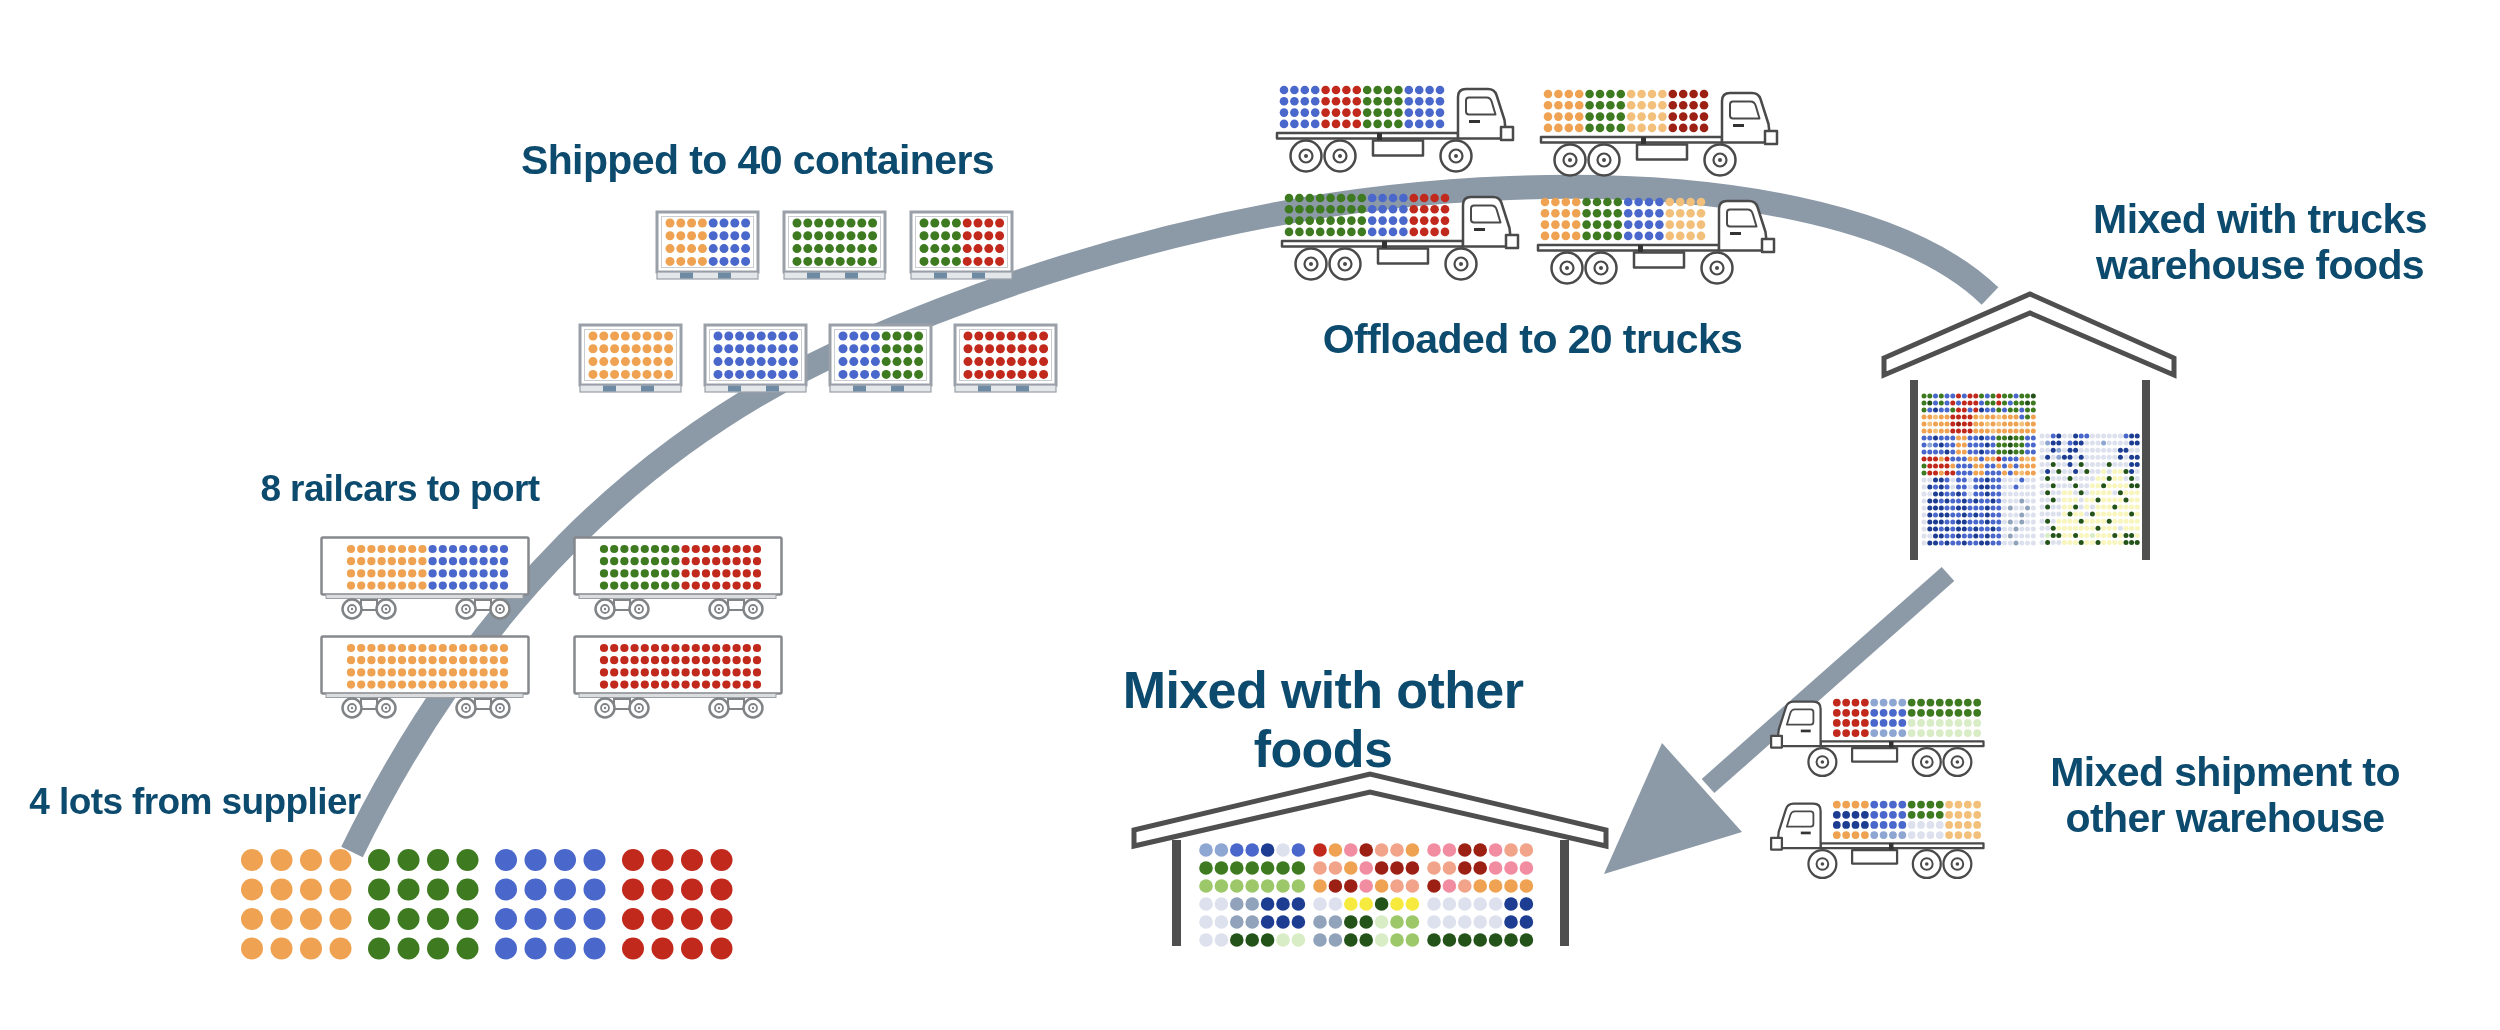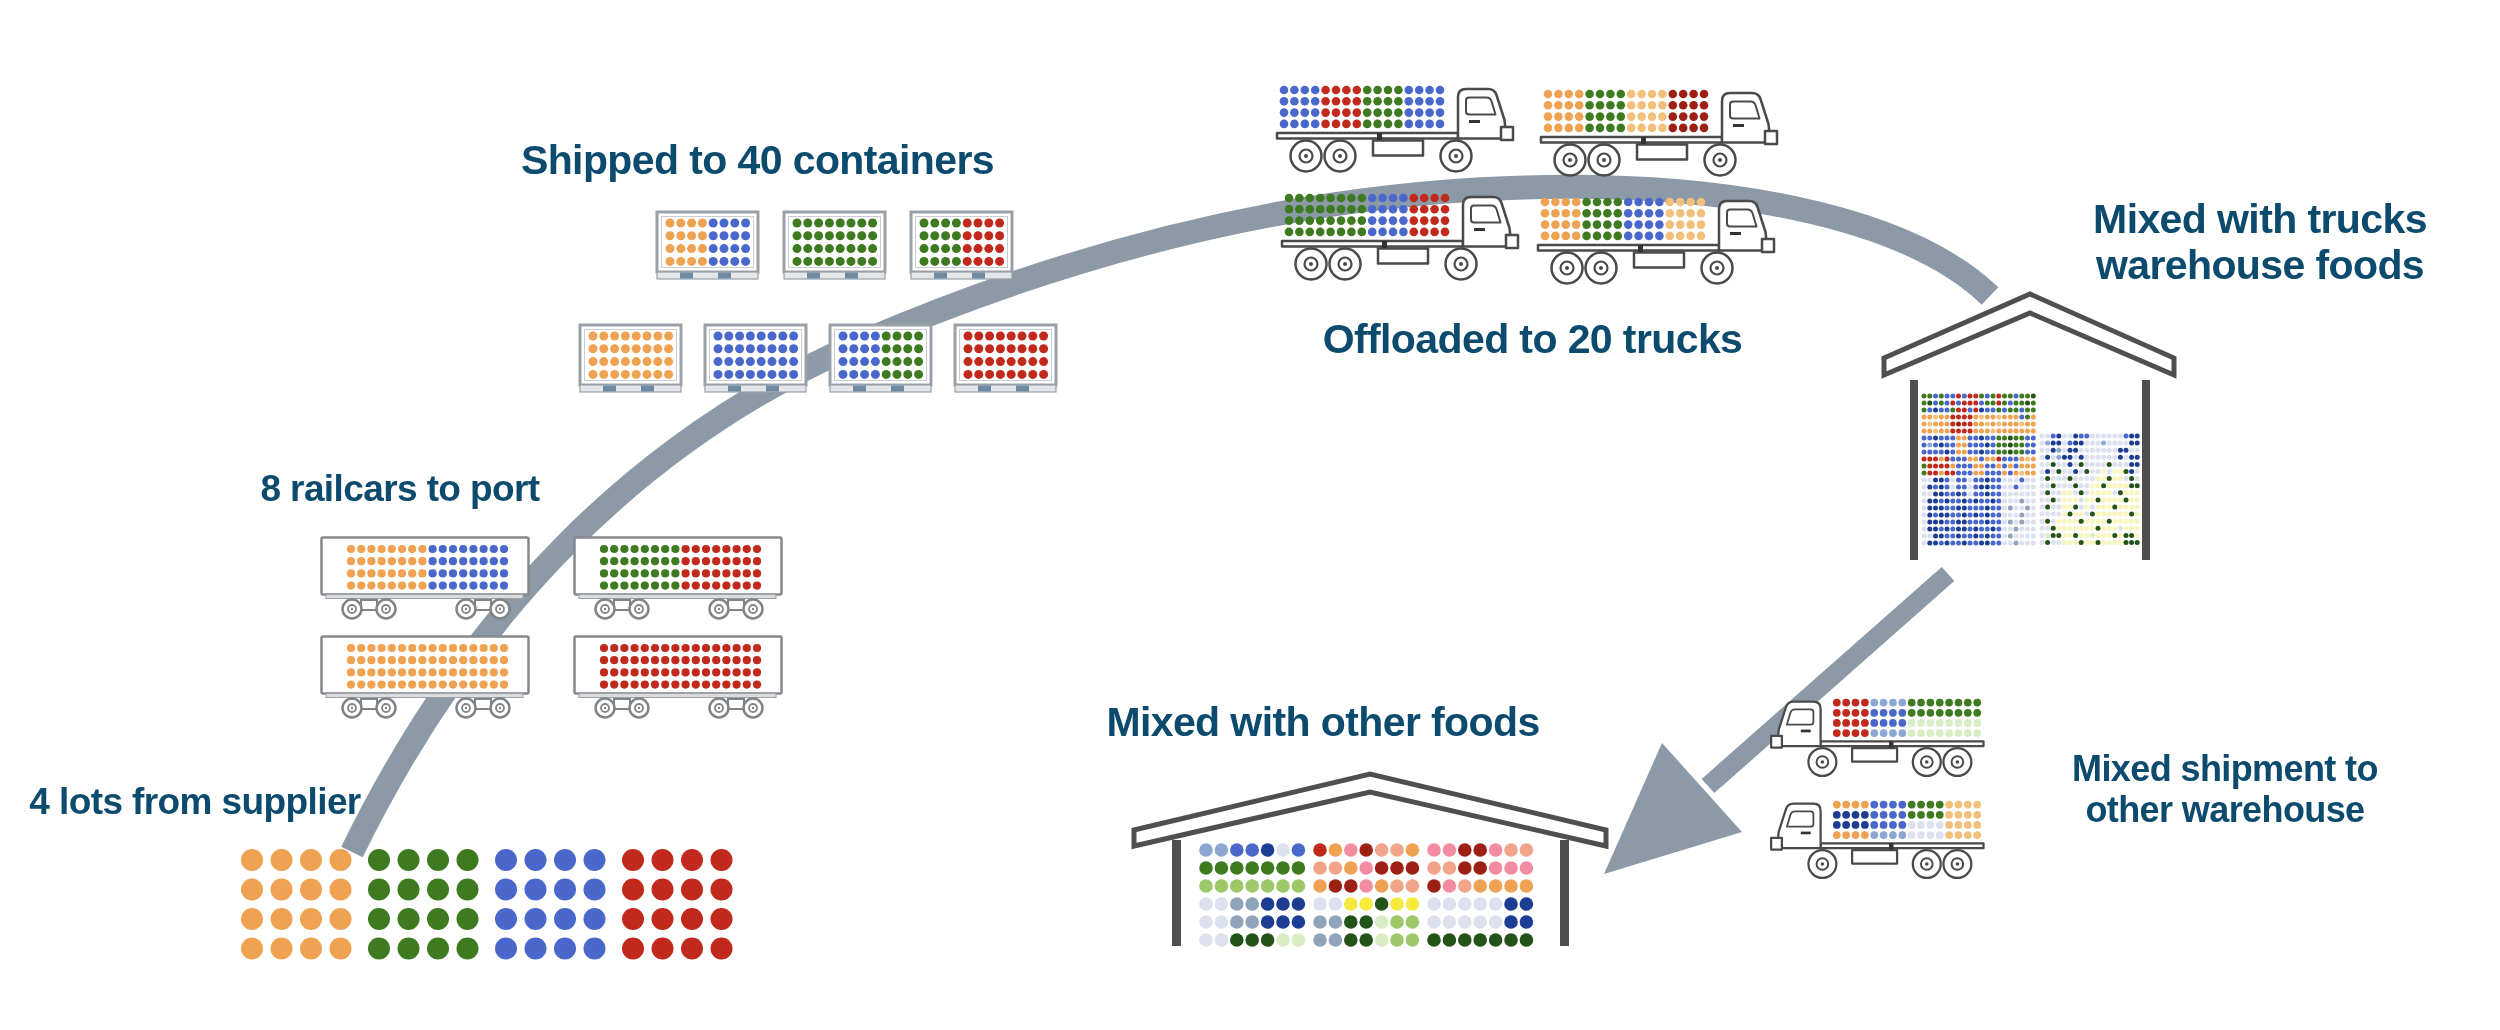--- a/index.html
+++ b/index.html
@@ -21,25 +21,25 @@
 
   <div class="lbl" style="left:490px;top:137px;width:535px;font-size:41px;">Shipped to 40 containers</div>
 
   <div class="lbl" style="left:1265px;top:316px;width:535px;font-size:41px;">Offloaded to 20 trucks</div>
 
   <div class="lbl" style="left:2045px;top:196px;width:430px;font-size:41px;">
     <span>Mixed with trucks</span>
     <span>warehouse foods</span>
   </div>
 
-  <div class="lbl" style="left:1078px;top:699px;width:490px;font-size:41px;">
+  <div class="lbl" style="left:1078px;top:661px;width:490px;font-size:52px;">
     <span>Mixed with other foods</span>
   </div>
 
-  <div class="lbl" style="left:1995px;top:749px;width:460px;font-size:36px;">
+  <div class="lbl" style="left:1995px;top:749px;width:460px;font-size:41px;">
     <span>Mixed shipment to</span>
     <span>other warehouse</span>
   </div>
 
 <svg viewBox="0 0 2500 1030" width="2500" height="1030" style="position: absolute; left: 0px; top: 0px; overflow: visible;">
       <path d="M 352 852 C 470 610 640 440 855 345 C 1070 252 1290 196 1510 188 C 1715 180 1905 214 1990 296" fill="none" stroke="#8C99A7" stroke-width="24"></path>
       <line x1="1948" y1="574" x2="1708" y2="786" stroke="#8C99A7" stroke-width="19"></line>
       <polygon points="1604,874 1662,743 1742,832" fill="#8C99A7"></polygon>
     </svg>
     <svg viewBox="0 0 510 118" width="510" height="118" style="position: absolute; left: 240px; top: 848px; overflow: visible;">

